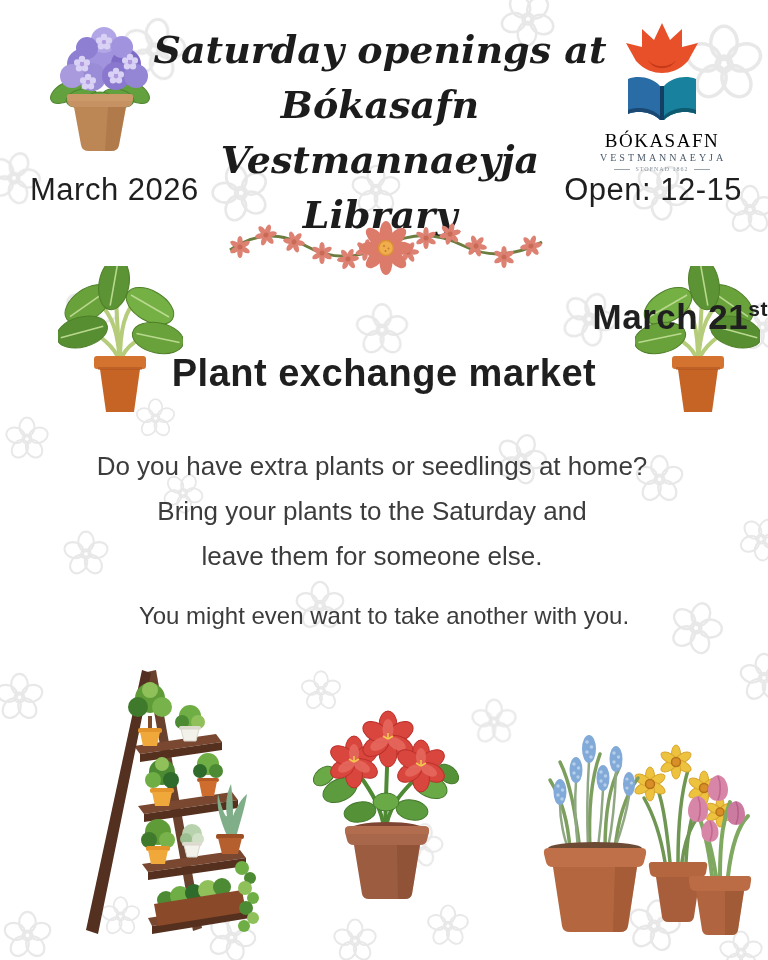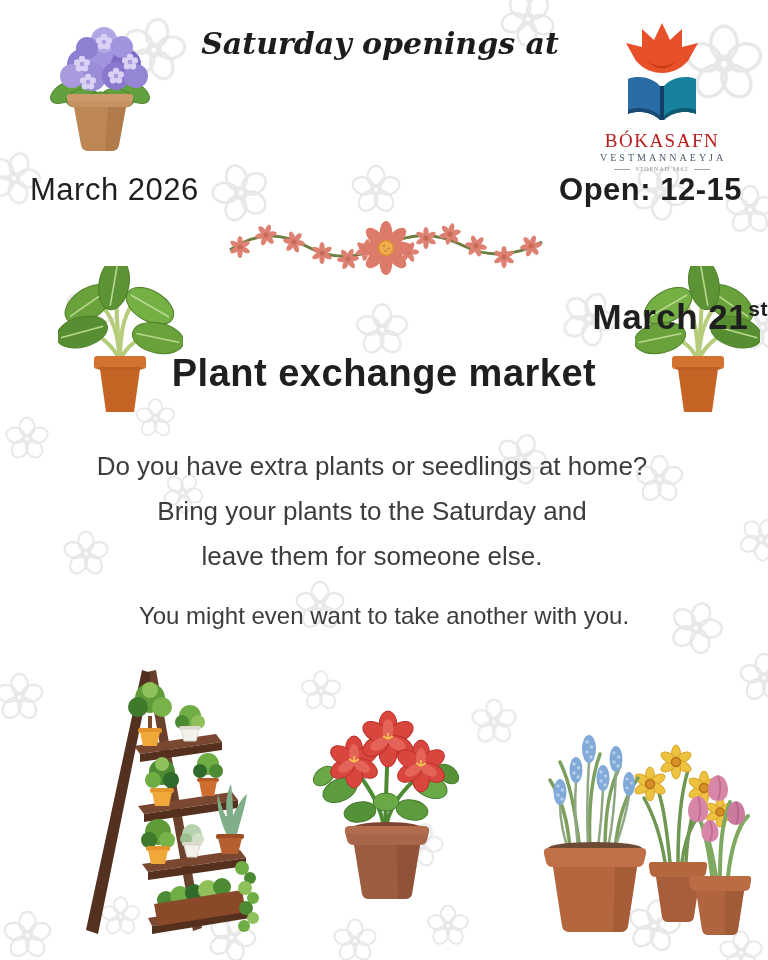--- a/index.html
+++ b/index.html
@@ -9,31 +9,31 @@
     font-family:"Liberation Sans",sans-serif;color:#1f1f1f;
   }
   .abs{position:absolute;}
   
   #doodles{position:absolute;inset:0;z-index:0;}
   .layer{position:absolute;z-index:1;}
   
   .script-title{
     left:140px;top:22px;width:480px;text-align:center;
     font-family:"DejaVu Serif","Liberation Serif",serif;
-    font-style:italic;font-weight:600;font-size:30px;line-height:1.45;color:#1c1c1c;
+    font-style:italic;font-weight:600;font-size:38px;line-height:1.45;color:#1c1c1c;
   }
   
   .logo{left:600px;top:20px;width:124px;text-align:center;}
-  .logo-name{font-family:"Liberation Serif",serif;font-size:19px;letter-spacing:1.5px;color:#b91c1c;margin-top:2px;}
+  .logo-name{font-family:"Liberation Serif",serif;font-size:19px;letter-spacing:1.5px;color:#000000;margin-top:2px;}
   .logo-sub{font-family:"Liberation Serif",serif;font-size:10px;letter-spacing:3px;color:#4a5a6c;margin-top:0;}
   .logo-founded{display:flex;align-items:center;justify-content:center;gap:5px;margin-top:3px;color:#8a949e;font-size:6px;letter-spacing:1px;font-family:"Liberation Serif",serif;}
   .logo-founded::before,.logo-founded::after{content:"";display:block;width:16px;height:1px;background:#9aa3ac;}
   
   .month{left:30px;top:172px;font-size:31px;font-weight:normal;letter-spacing:.5px;}
-  .hours{right:26px;top:172px;font-size:31px;font-weight:bold;letter-spacing:.5px;text-align:center;}
+  .hours{right:26px;top:172px;font-size:31px;font-weight:normal;letter-spacing:.5px;text-align:center;}
   
   .event-date{left:0;top:297px;width:768px;text-align:right;font-size:35px;font-weight:bold;letter-spacing:.5px;}
   .event-date sup{font-size:21px;vertical-align:super;line-height:0;}
   .event-title{left:0;top:352px;width:768px;text-align:center;font-size:38px;font-weight:bold;letter-spacing:.5px;}
   
   .para1{left:22px;top:444px;width:700px;text-align:center;font-size:26px;line-height:45px;color:#3c3c3c;}
   .para2{left:34px;top:602px;width:700px;text-align:center;font-size:24px;color:#3c3c3c;}
 </style>
 </head>
 <body>
@@ -183,20 +183,21 @@
             <circle cx="-3" cy="4.3" r="3.2"></circle>
             <circle cx="-4.8" cy="-1.5" r="3.2"></circle>
             <circle r="2" fill="#b49ae0"></circle>
           </g>
       </g>
     </g>
   </svg>
 
   <div class="layer abs script-title">
     <div>Saturday openings at</div>
+    <div>Bókasafn Vestmannaeyja Library</div>
   </div>
 
   <div class="layer abs logo">
     <svg width="124" height="104" viewBox="0 0 120 104">
       <g>
         <path d="M60,3 L68,20 L80,9 L80,27 L96,23 L86,41 C78,50 68,53 60,53 C52,53 42,50 34,41 L24,23 L40,27 L40,9 L52,20 Z" fill="#e8502a"></path>
         <path d="M46,40 C52,48 68,48 74,40 C69,51 51,51 46,40 Z" fill="#c63a18"></path>
       </g>
       <g>
         <path d="M58,66 C50,57 36,55 26,59 L26,94 C36,90 50,92 58,100 Z" fill="#2a6da6"></path>

